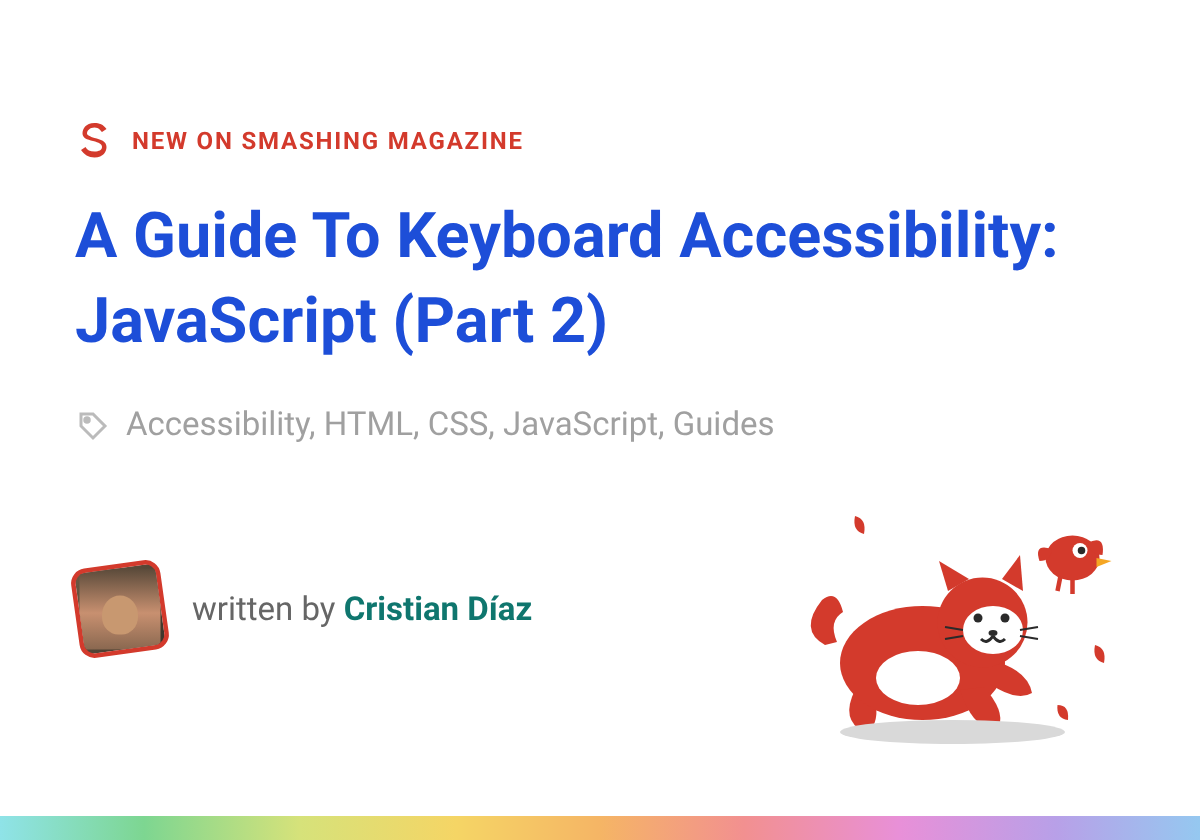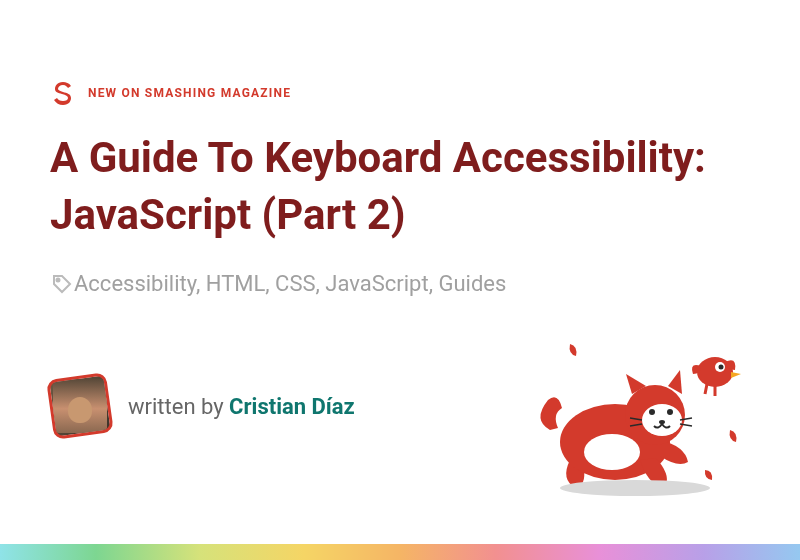--- a/index.html
+++ b/index.html
@@ -19,34 +19,35 @@
       align-items: center;
       gap: 12px;
       margin-bottom: 24px;
     }
     .logo-s {
       width: 26px;
       height: 26px;
     }
     .eyebrow-text {
       color: #d33a2c;
-      font-size: 12px;
+      font-size: 16px;
       font-weight: 700;
       letter-spacing: 1.2px;
     }
     .title {
       font-size: 42px;
       font-weight: 700;
-      color: #7f1d1d;
+      color: #1d4ed8;
       line-height: 1.35;
       margin-bottom: 28px;
     }
     .tags-row {
       display: flex;
       align-items: center;
+      gap: 10px;
       margin-bottom: 80px;
     }
     .tag-icon {
       width: 24px;
       height: 24px;
       flex-shrink: 0;
     }
     .tags-text {
       color: #a0a0a0;
       font-size: 22px;

